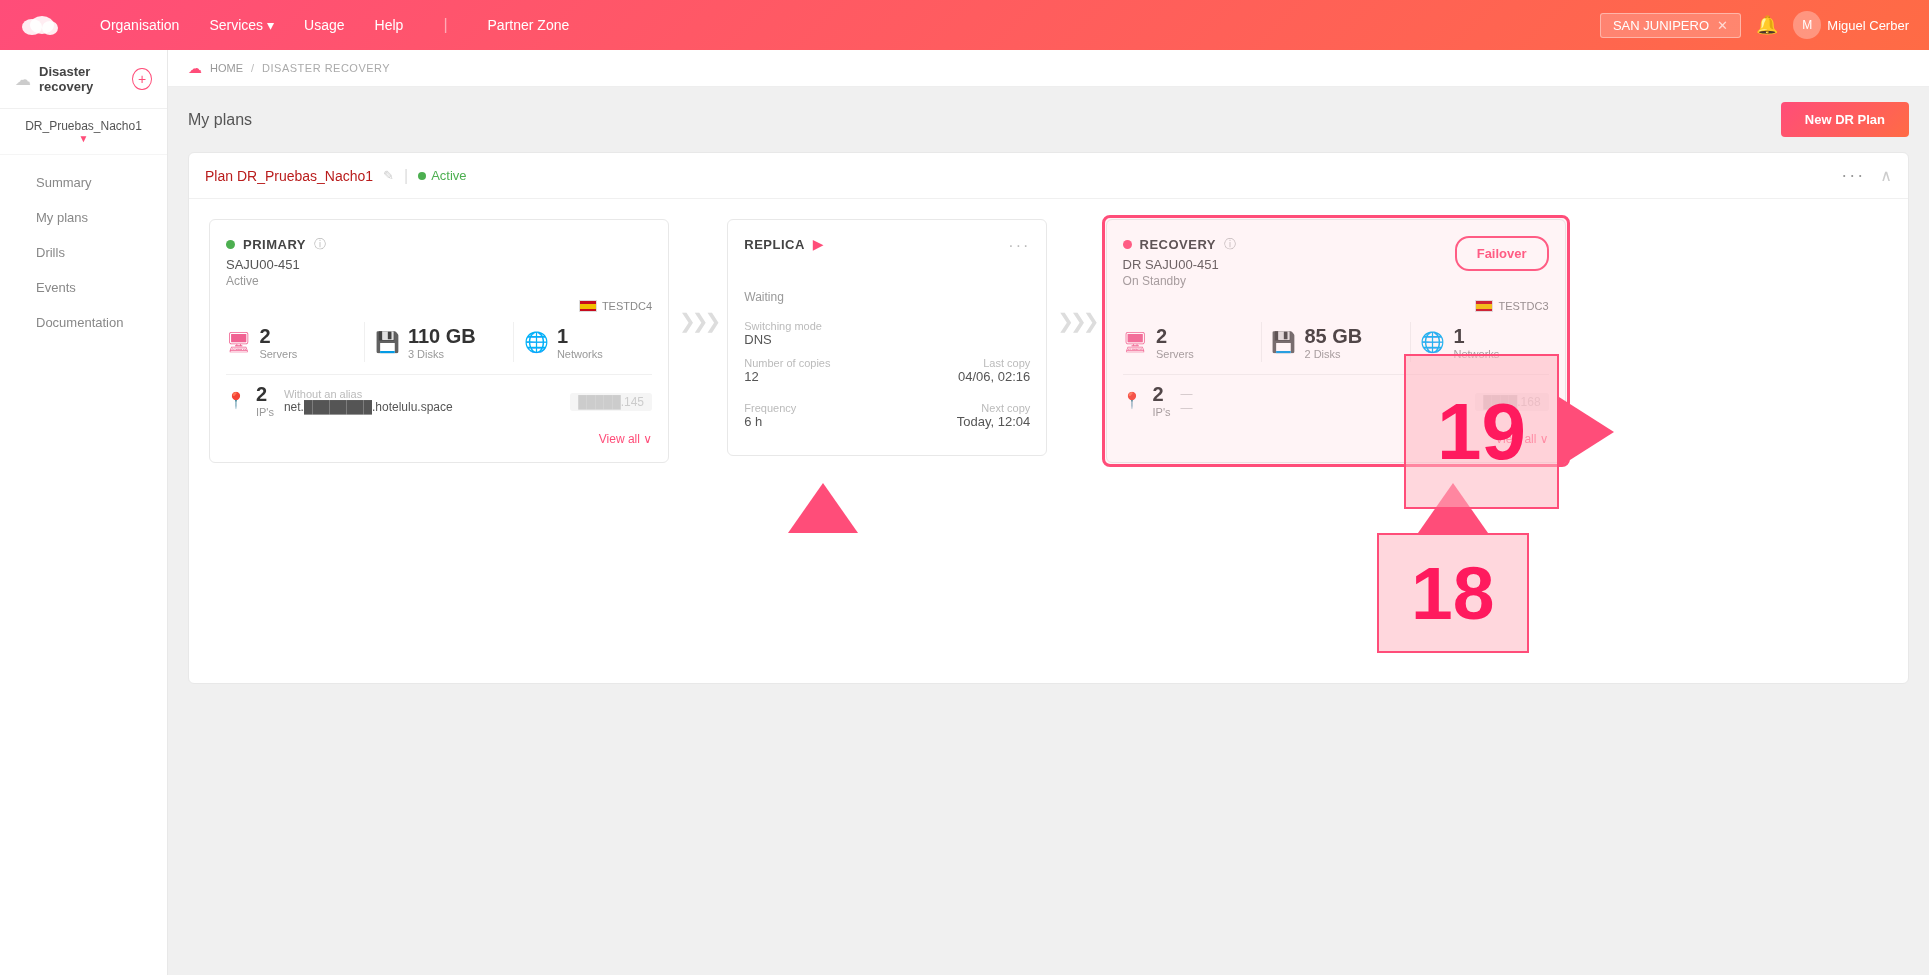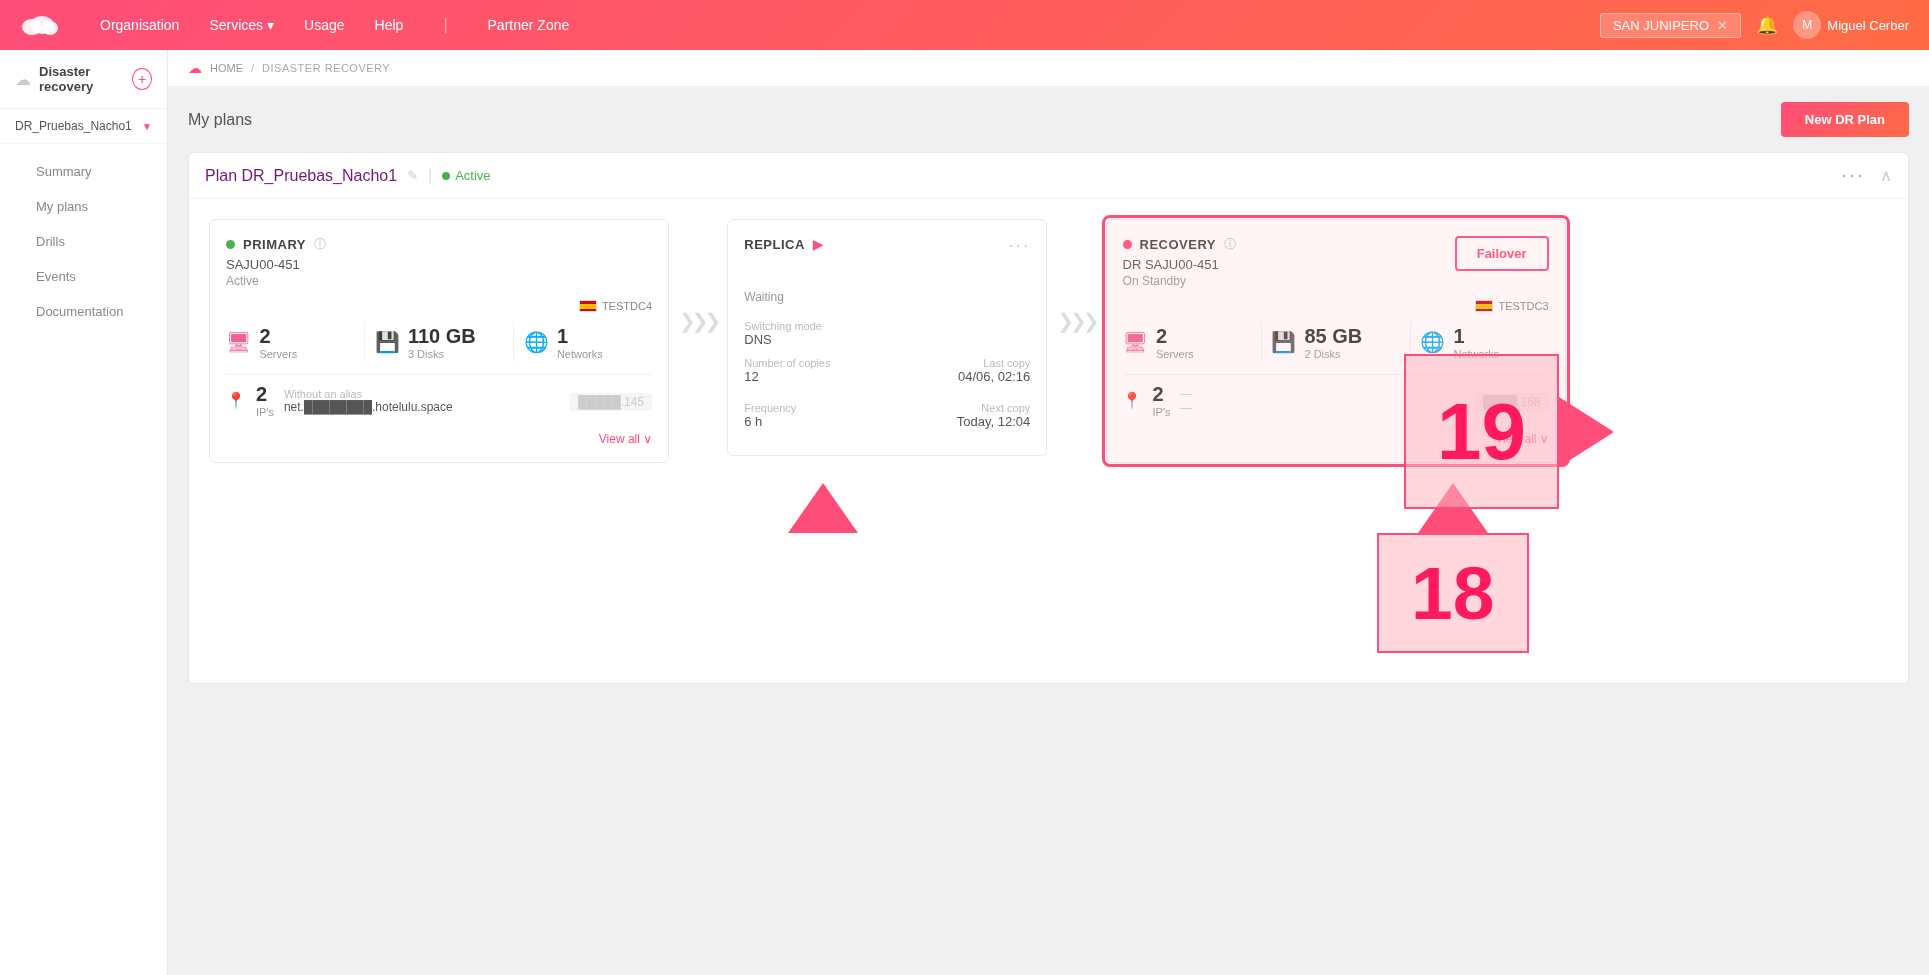--- a/index.html
+++ b/index.html
@@ -61,26 +61,27 @@
       align-items: center;
       justify-content: space-between;
       border-bottom: 1px solid #f0f0f0;
     }
     .sidebar-header-left { display: flex; align-items: center; gap: 8px; }
     .sidebar-icon { color: #ccc; font-size: 16px; }
     .sidebar-title { font-size: 13px; font-weight: 600; color: #444; }
     .sidebar-add { color: #ff4d79; font-size: 18px; cursor: pointer; border: 1px solid #ff4d79; border-radius: 50%; width: 22px; height: 22px; display: flex; align-items: center; justify-content: center; font-size: 14px; }
 
     .sidebar-plan {
-      padding: 10px 15px;
+      padding: 10px 4px;
       display: flex;
       align-items: center;
       justify-content: space-between;
       background: #fff;
       border-bottom: 1px solid #f5f5f5;
+      flex-direction: column;
     }
     .plan-name { font-size: 12px; color: #555; font-weight: 500; }
     .plan-arrow { color: #ff4d79; font-size: 10px; }
 
     .sidebar-nav { padding: 10px 16px; }
     .sidebar-nav-item {
       padding: 10px 20px;
       font-size: 13px;
       color: #888;
       cursor: pointer;
@@ -134,21 +135,21 @@
       position: relative;
     }
     .plan-header {
       padding: 12px 16px;
       display: flex;
       align-items: center;
       justify-content: space-between;
       border-bottom: 1px solid #f0f0f0;
     }
     .plan-header-left { display: flex; align-items: center; gap: 10px; }
-    .plan-header-name { font-size: 16px; color: #701a75; font-weight: 500; }
+    .plan-header-name { font-size: 14px; color: #b91c1c; font-weight: 500; }
     .plan-edit-icon { color: #ccc; font-size: 13px; cursor: pointer; }
     .plan-divider { color: #ddd; }
     .status-dot { width: 8px; height: 8px; border-radius: 50%; background: #4caf50; display: inline-block; margin-right: 5px; }
     .plan-status { font-size: 13px; color: #4caf50; display: flex; align-items: center; }
     .plan-header-right { display: flex; align-items: center; gap: 15px; }
     .plan-menu { color: #999; cursor: pointer; font-size: 18px; letter-spacing: 2px; }
     .plan-collapse { color: #ccc; cursor: pointer; font-size: 16px; }
 
     
     .dr-panels {
@@ -240,21 +241,21 @@
     }
 
     .panel-header-row { display: flex; align-items: flex-start; justify-content: space-between; }
 
     
     .failover-btn {
       background: white;
       border: 2px solid #ff4d79;
       color: #ff4d79;
       padding: 8px 20px;
-      border-radius: 4px;
+      border-radius: 14px;
       font-size: 13px;
       font-weight: 600;
       cursor: pointer;
       white-space: nowrap;
     }
   </style>
 </head>
 <body>
 
 <div class="top-nav">

